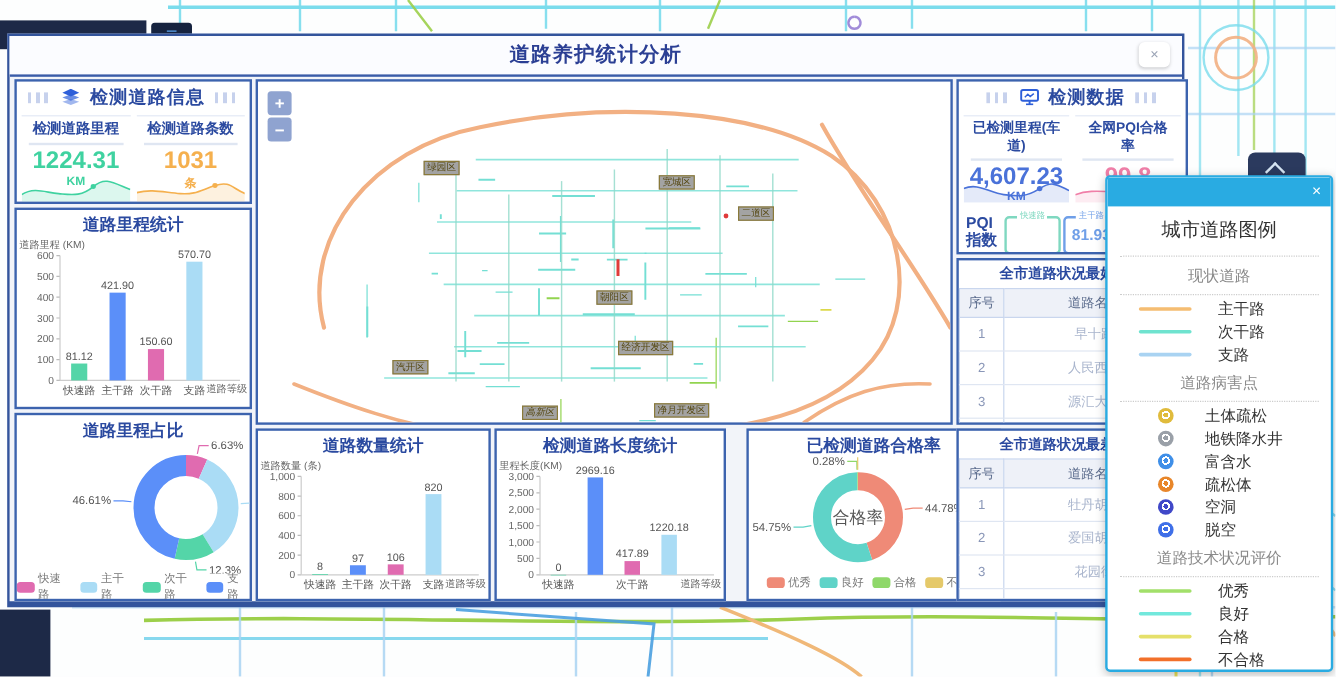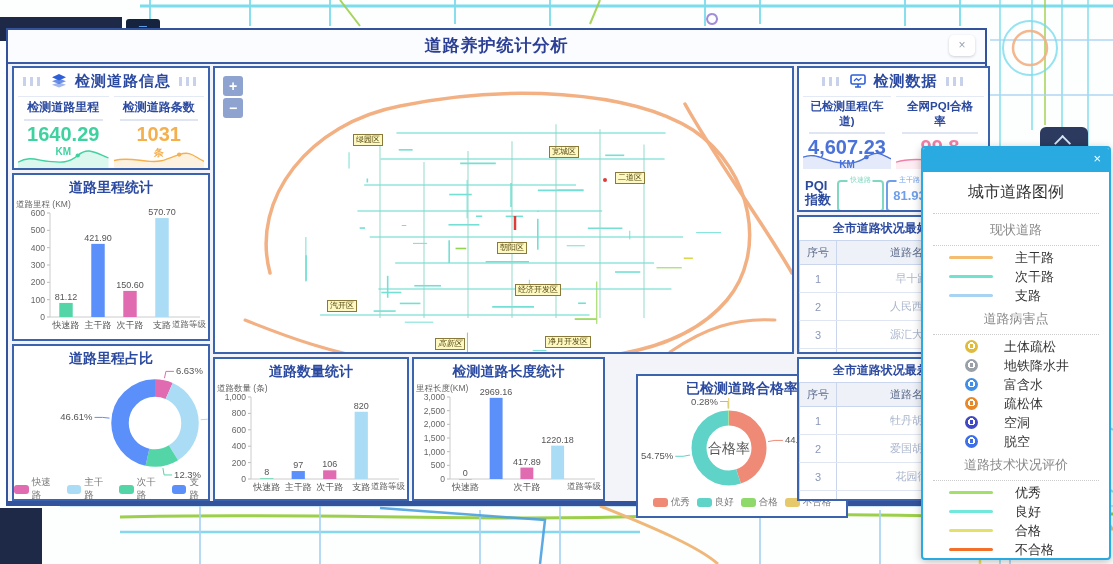--- a/index.html
+++ b/index.html
@@ -45,21 +45,21 @@
   .tbl-title{text-align:center;font-weight:bold;font-size:12px;color:#2b4aa0;padding:3px 0;white-space:nowrap;}
   table.rank{width:100%;border-collapse:collapse;table-layout:fixed;}
   table.rank th{background:#eef1f8;color:#5a6b8c;font-size:11px;font-weight:normal;padding:4px 0;border:1px solid #c9d6ee;}
   table.rank td{font-size:11px;text-align:center;padding:6px 0;border:1px solid #dfe6f2;border-left:1px solid #c9d6ee;border-right:1px solid #c9d6ee;}
   td.idx{color:#8a97b8;}  td.rname{color:#a9b5cd;}
   th.c-idx{width:36px;}
   
   #map-panel{background:#fff;}
   .zoom-ctl{position:absolute;left:8px;top:8px;z-index:4;display:flex;flex-direction:column;gap:2px;}
   .zoom-btn{width:20px;height:20px;background:#8fa3d0;color:#fff;border-radius:3px;text-align:center;line-height:20px;font-weight:bold;font-size:14px;cursor:pointer;}
-  .map-badge{position:absolute;background:#fef9c3;border:1px solid #8a7a3a;color:#54460f;font-size:8px;line-height:10px;padding:0 2px;white-space:nowrap;z-index:3;}
+  .map-badge{position:absolute;background:#a3a3a3;border:1px solid #8a7a3a;color:#54460f;font-size:8px;line-height:10px;padding:0 2px;white-space:nowrap;z-index:3;}
   
   #legend{position:absolute;left:921px;top:146px;width:190px;height:414px;background:#fff;border:2px solid #29abe2;
     border-radius:4px;z-index:10;box-sizing:border-box;box-shadow:0 2px 8px rgba(0,0,0,.25);overflow:hidden;}
   #legend .lg-head{height:24px;background:#29abe2;position:relative;}
   #legend .lg-close{position:absolute;right:8px;top:3px;color:#fff;font-size:13px;cursor:pointer;}
   .lg-body{padding:4px 10px;font-family:"Liberation Serif",serif;}
   .lg-title{text-align:center;font-size:16px;color:#333;padding:6px 0 8px;}
   .lg-sec-head{text-align:center;font-size:13px;color:#8a8a8a;padding:5px 0 4px;}
   hr.dot{border:none;border-top:1px dotted #ccc;margin:2px 0;}
   .lg-row{display:flex;align-items:center;height:19px;}
@@ -119,21 +119,21 @@
         <path d="M8 0 L15 3.2 8 6.4 1 3.2Z" fill="#2e5fd9"></path>
         <path d="M8 4.6 L15 7.2 8 10 1 7.2Z" fill="#2e5fd9" opacity=".7"></path>
         <path d="M8 8.4 L15 10.8 8 13.6 1 10.8Z" fill="#2e5fd9" opacity=".45"></path>
       </svg>
       <span class="hd-title">检测道路信息</span>
       <span class="deco"></span>
     </div>
     <div class="cards">
       <div class="stat-card" style="--c: #3fd2a0;">
         <div class="stat-label">检测道路里程</div>
-        <div class="stat-value">1640.29</div>
+        <div class="stat-value">1224.31</div>
         <div class="stat-unit">KM</div>
         <svg class="spark" viewBox="0 0 100 26" preserveAspectRatio="none">
           <path d="M0 18 C12 10,22 16,34 17 S55 20,66 10 S84 6,100 13 L100 26 L0 26 Z" fill="var(--c)" opacity=".18"></path>
           <path d="M0 18 C12 10,22 16,34 17 S55 20,66 10 S84 6,100 13" fill="none" stroke="var(--c)" stroke-width="1.6"></path>
           <circle cx="66" cy="10" r="2.4" fill="var(--c)"></circle>
         </svg>
       </div>
       <div class="stat-card" style="--c: #f5b04e;">
         <div class="stat-label">检测道路条数</div>
         <div class="stat-value">1031</div>
@@ -368,21 +368,21 @@
             <rect x="75.6675" y="16.842960000000005" width="12.915" height="81.15704" fill="#5b8ff9"></rect>
             <text x="82.125" y="13.842960000000005" font-size="9" fill="#555" text-anchor="middle">2969.16</text>
             <rect x="106.4175" y="86.57767333333334" width="12.915" height="11.422326666666665" fill="#e06bb0"></rect>
             <text x="112.875" y="83.57767333333334" font-size="9" fill="#555" text-anchor="middle">417.89</text>
             <text x="112.875" y="109" font-size="9" fill="#555" text-anchor="middle">次干路</text>
             <rect x="137.1675" y="64.64841333333334" width="12.915" height="33.35158666666667" fill="#aadcf5"></rect>
             <text x="143.625" y="61.64841333333334" font-size="9" fill="#555" text-anchor="middle">1220.18</text>
           </svg>
         </div>
   </div>
-  <div class="panel" style="left:628px;top:327px;width:212px;height:144px;margin-top:17px;">
+  <div class="panel" style="left:614px;top:327px;width:212px;height:144px;">
     <div class="p-title">已检测道路合格率</div>
     <div class="chart-box" style="height:100px;">
           <svg width="182" height="100">
             <circle cx="91" cy="50" r="30" fill="none" stroke="#ef8a77" stroke-width="15" stroke-dasharray="84.40831141665056 188.49555921538757" stroke-dashoffset="0" transform="rotate(-90 91 50)"></circle>
             <polyline points="129.97005067948402,43.55134509851483 136.87613561002547,42.40854549571999 144.87613561002547,42.40854549571999" fill="none" stroke="#ef8a77" stroke-width="1"></polyline>
             <text x="146.87613561002547" y="45.40854549571999" font-size="9.5" fill="#555" text-anchor="start">44.78%</text>
             <circle cx="91" cy="50" r="30" fill="none" stroke="#5fd3c8" stroke-width="15" stroke-dasharray="103.2013186704247 188.49555921538757" stroke-dashoffset="-84.40831141665056" transform="rotate(-90 91 50)"></circle>
             <polyline points="52.12941142042883,57.02334275667302 45.240952684808626,58.26798577684292 37.240952684808626,58.26798577684292" fill="none" stroke="#5fd3c8" stroke-width="1"></polyline>
             <text x="35.240952684808626" y="61.26798577684292" font-size="9.5" fill="#555" text-anchor="end">54.75%</text>
             <circle cx="91" cy="50" r="30" fill="none" stroke="#8fd86a" stroke-width="15" stroke-dasharray="0.5277875658030853 188.49555921538757" stroke-dashoffset="-187.60963008707526" transform="rotate(-90 91 50)"></circle>

